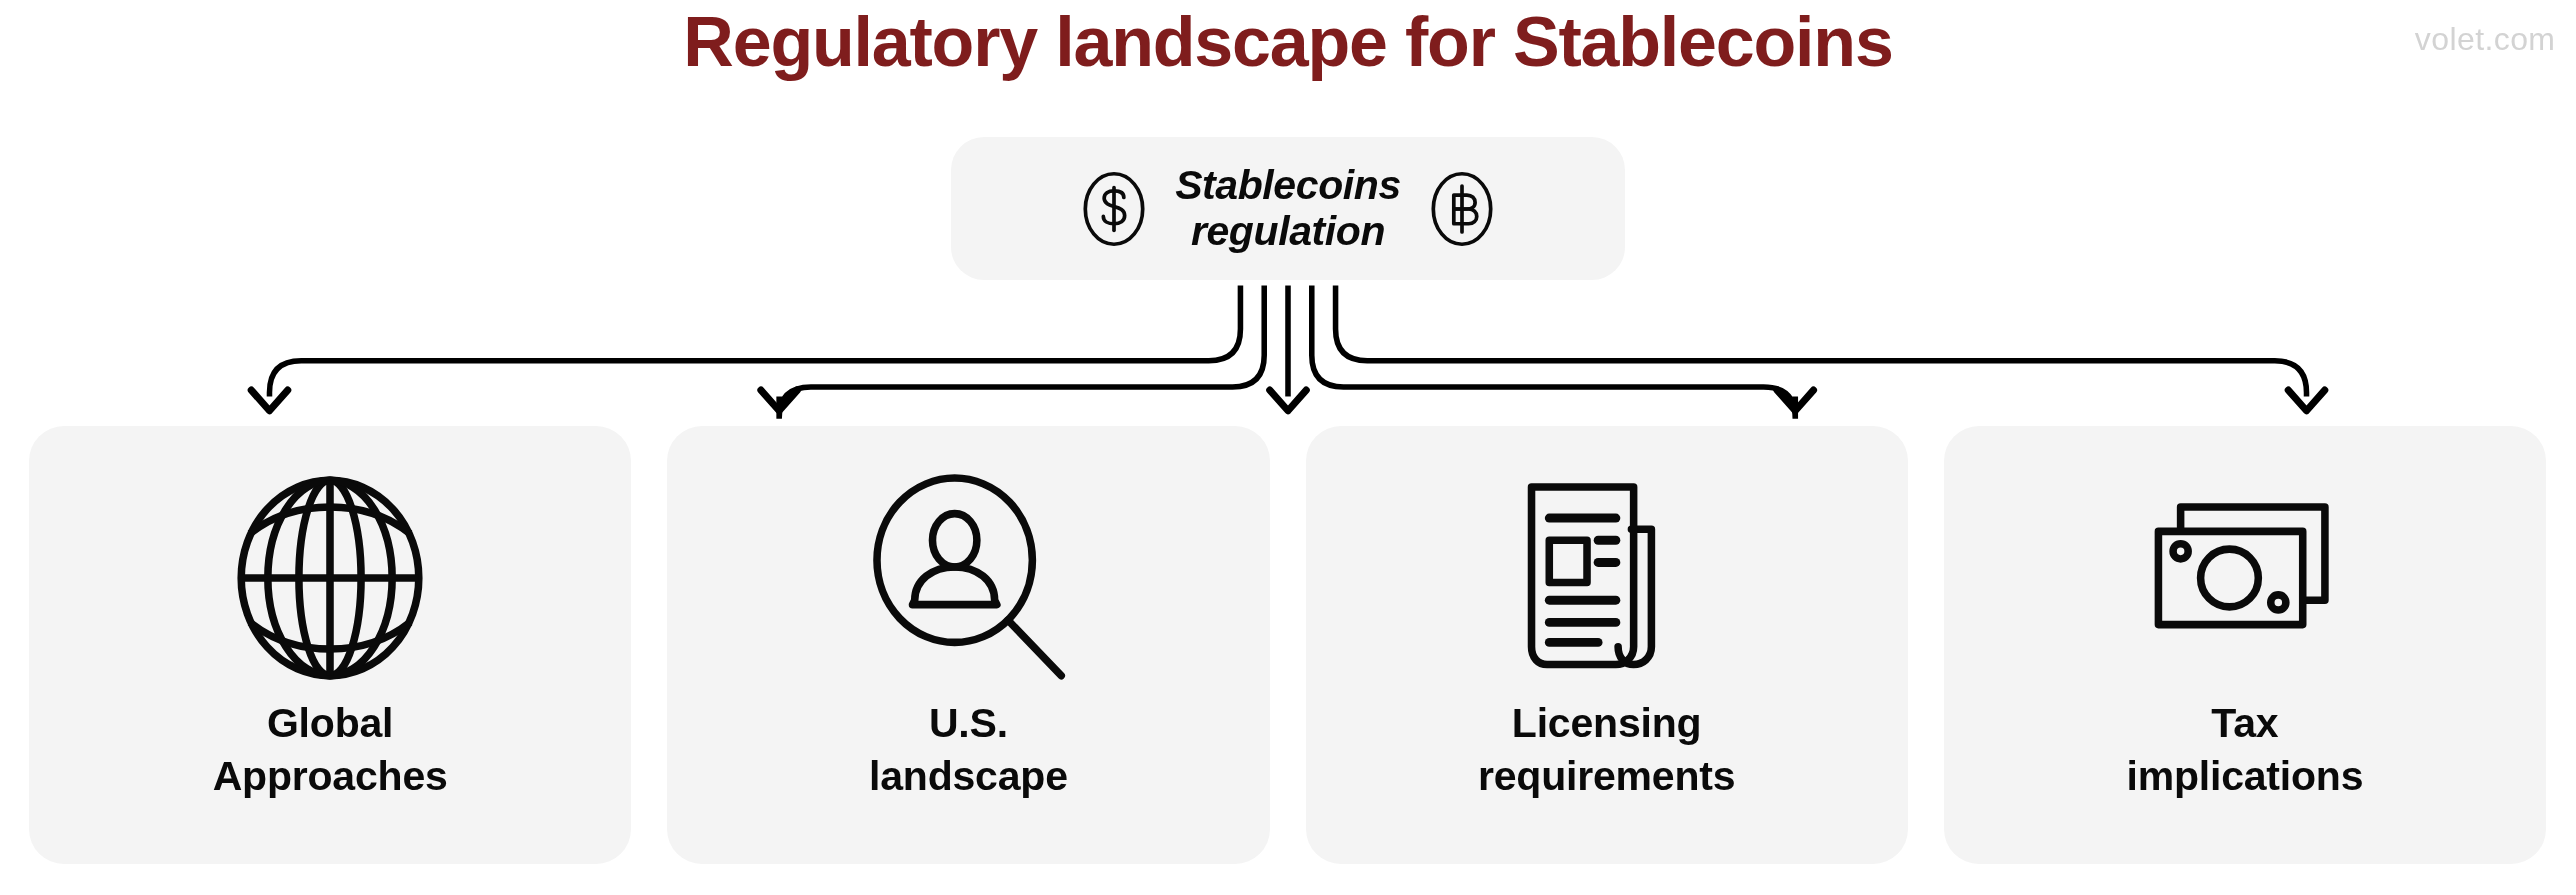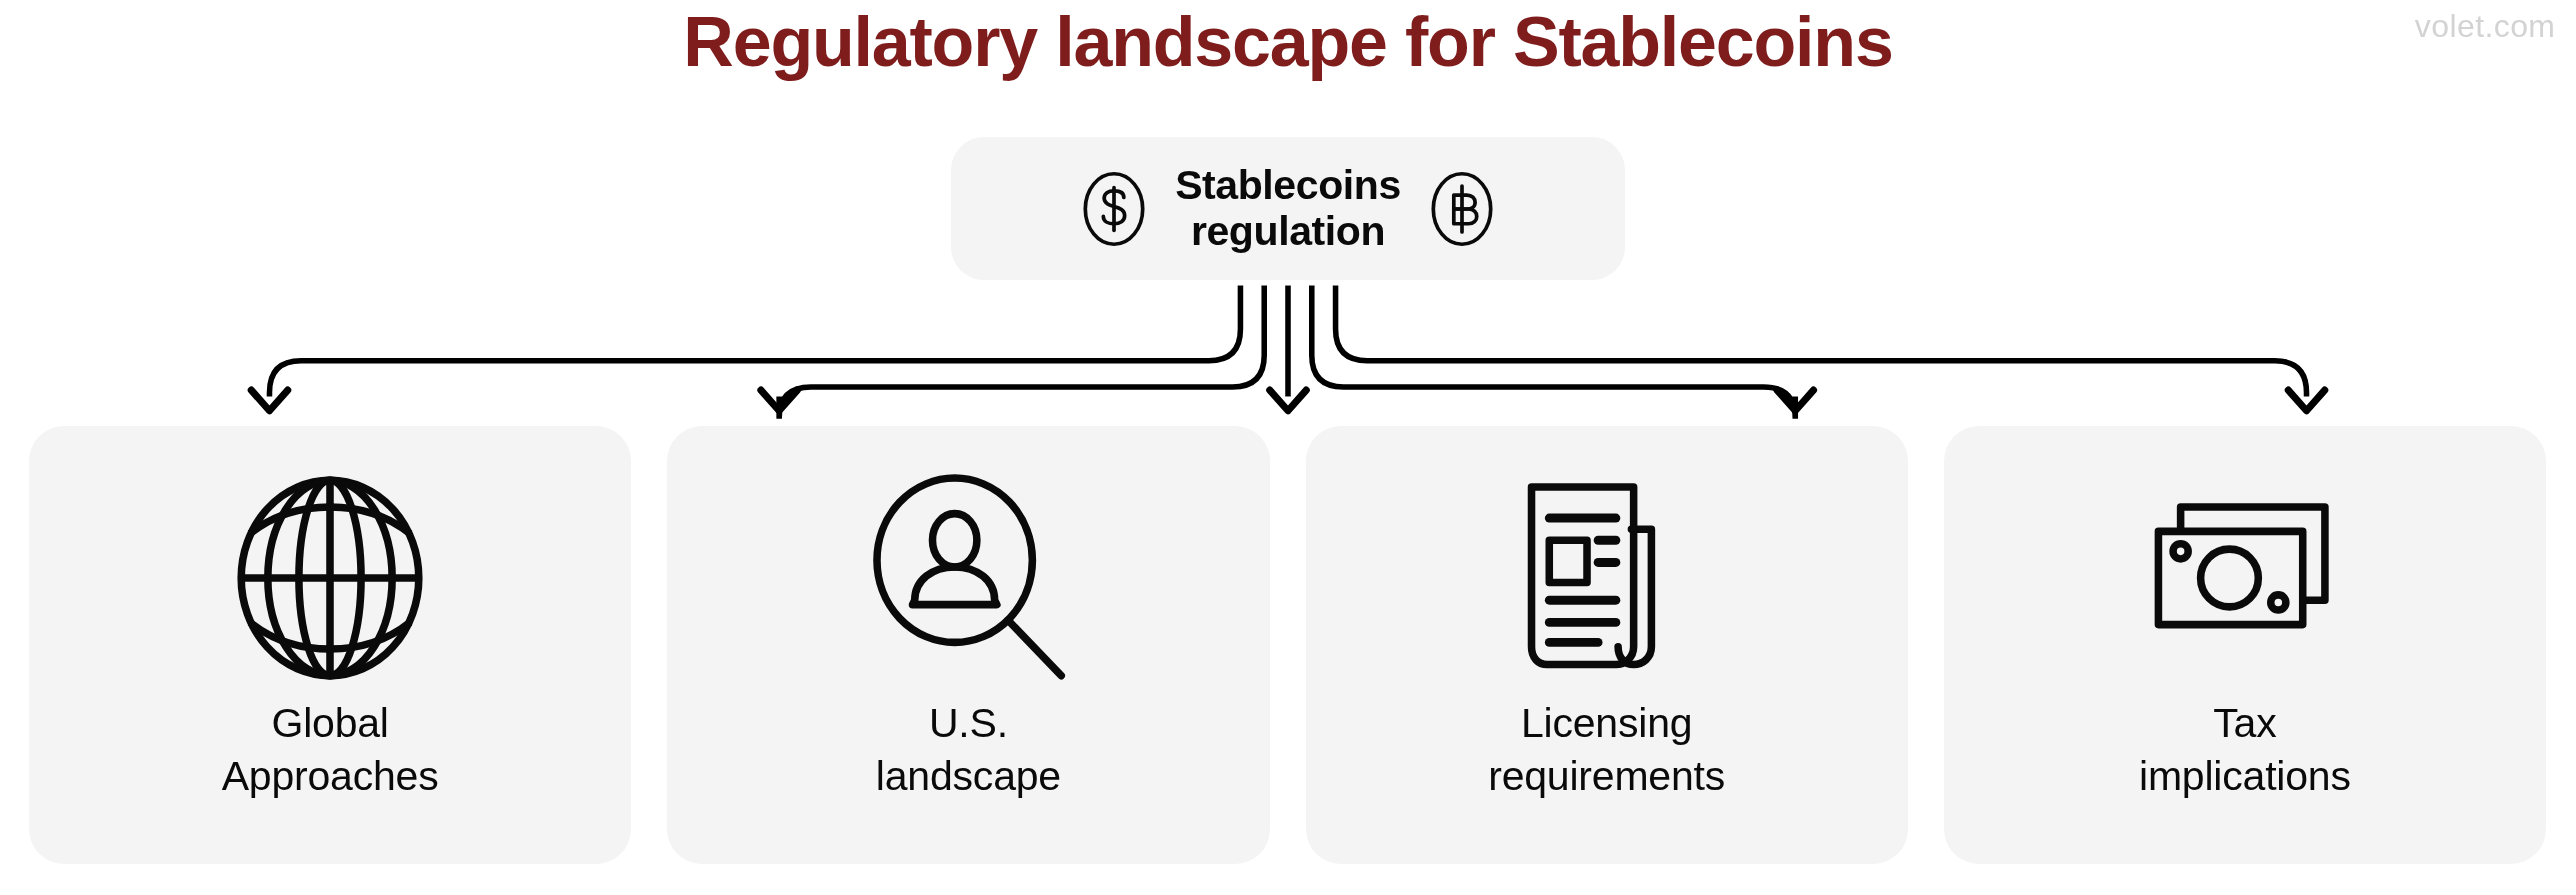--- a/index.html
+++ b/index.html
@@ -15,21 +15,21 @@
     position: relative;
     width: 2576px;
     height: 896px;
     background: #ffffff;
     overflow: hidden;
   }
 
   
   #watermark {
     position: absolute;
-    top: 8px;
+    top: 21px;
     right: 20.6px;
     font-size: 32px;
     letter-spacing: 0.4px;
     color: #d3d3d3;
     font-weight: 400;
     user-select: none;
   }
 
   
   #title {
@@ -53,20 +53,21 @@
     top: 137px;
     width: 674px;
     height: 143px;
     background: #f4f4f4;
     border-radius: 33px;
     display: flex;
     align-items: center;
     justify-content: center;
     gap: 20.6px;
     box-sizing: border-box;
+    font-style: italic;
   }
   #root-node .node-icon {
     width: 82px;
     height: 82px;
     flex: 0 0 auto;
     display: block;
   }
   #root-label {
     font-size: 41px;
     font-weight: 700;
@@ -110,21 +111,21 @@
   }
   .card-icon {
     width: 222px;
     height: 222px;
     display: block;
     flex: 0 0 auto;
   }
   .card-label {
     margin-top: 8px;
     font-size: 41px;
-    font-weight: 400;
+    font-weight: 700;
     line-height: 1.30;
     color: #0a0a0a;
     text-align: center;
     white-space: pre-line;
     letter-spacing: -0.2px;
   }
 </style>
 </head>
 <body>
 

